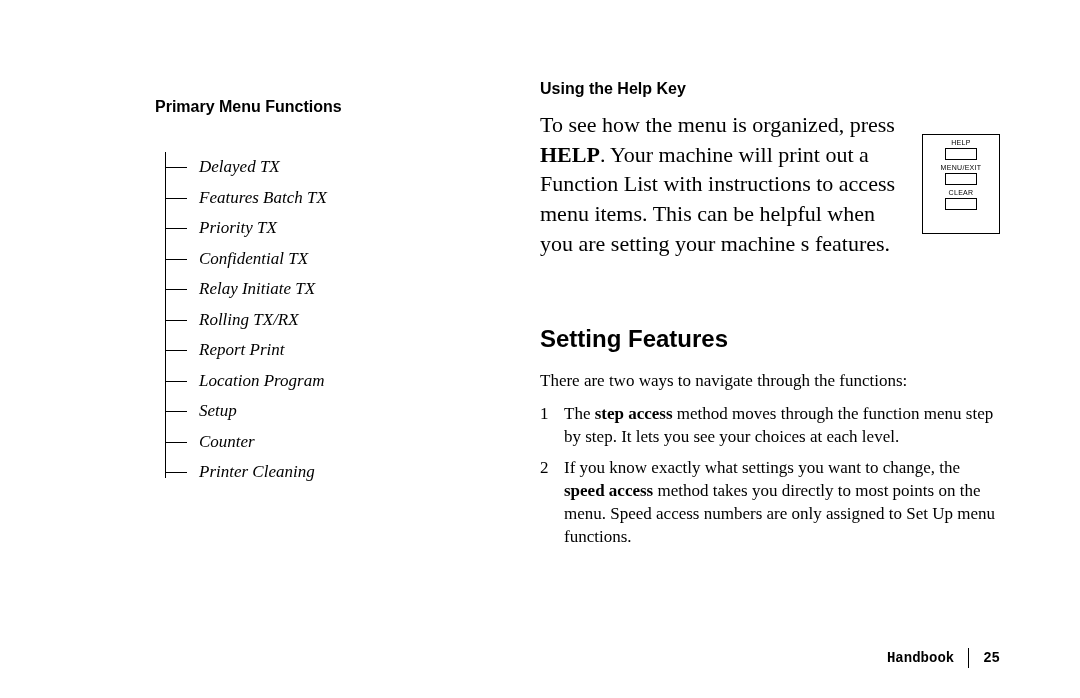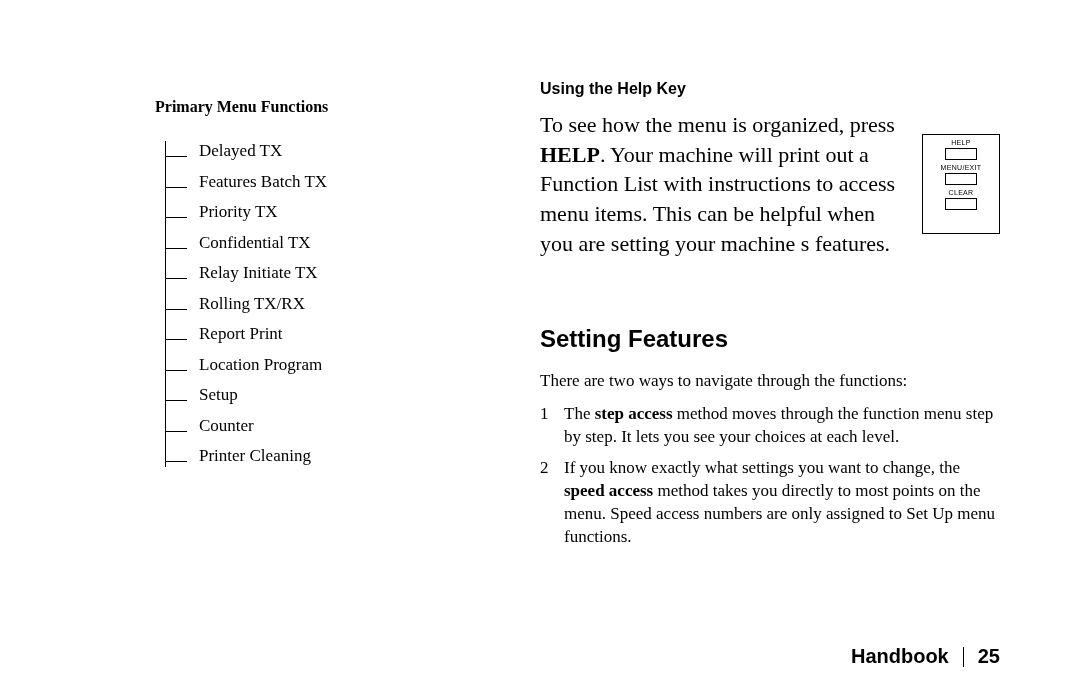--- a/index.html
+++ b/index.html
@@ -17,42 +17,43 @@
     width: 1080px;
     height: 698px;
   }
   .left-col {
     position: absolute;
     left: 155px;
     top: 98px;
     width: 330px;
   }
   .left-heading {
-    font-family: Liberation Serif, serif;
+    font-family: Liberation Sans, sans-serif;
     font-weight: bold;
     font-size: 16px;
-    margin-bottom: 25px;
+    margin-bottom: 36px;
   }
   .menu-list {
     position: relative;
     margin-left: 10px;
   }
   .menu-list .vline {
     position: absolute;
     left: 0;
     top: 0;
     bottom: 10px;
     width: 1px;
     background: #000;
   }
   .menu-item {
     position: relative;
     height: 30.5px;
     display: flex;
-    align-items: flex-start;
+    align-items: center;
+    font-style: italic;
   }
   .menu-item .hbranch {
     position: absolute;
     left: 0;
     top: 50%;
     width: 22px;
     height: 1px;
     background: #000;
   }
   .menu-item .txt {
@@ -129,22 +130,22 @@
     width: 24px;
     flex: 0 0 24px;
   }
   .num-item .body {
     flex: 1;
   }
   .footer {
     position: absolute;
     right: 80px;
     bottom: 30px;
-    font-family: Liberation Sans, sans-serif;
-    font-size: 20px;
+    font-family: Liberation Mono, monospace;
+    font-size: 14px;
     display: flex;
     align-items: center;
   }
   .footer .label {
     font-weight: bold;
   }
   .footer .sep {
     width: 1px;
     height: 20px;
     background: #000;

